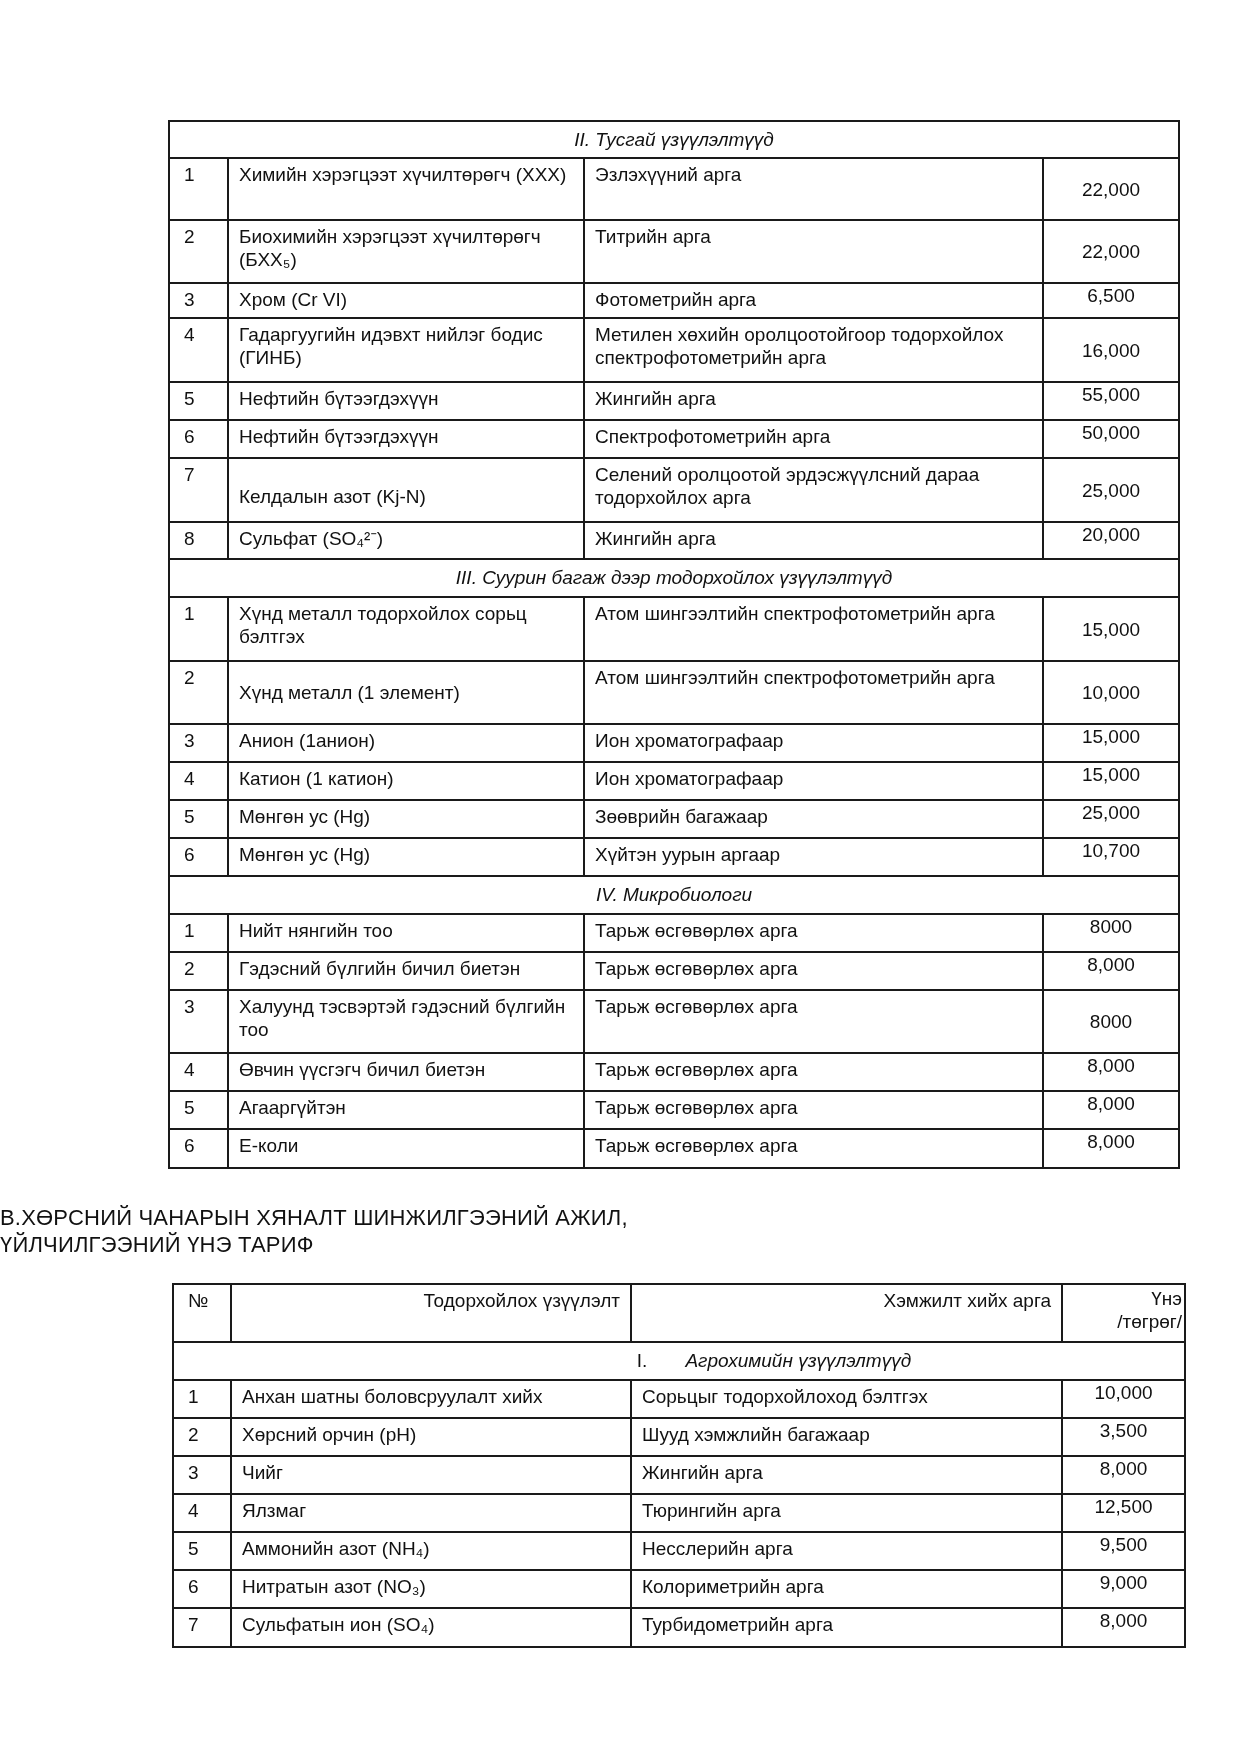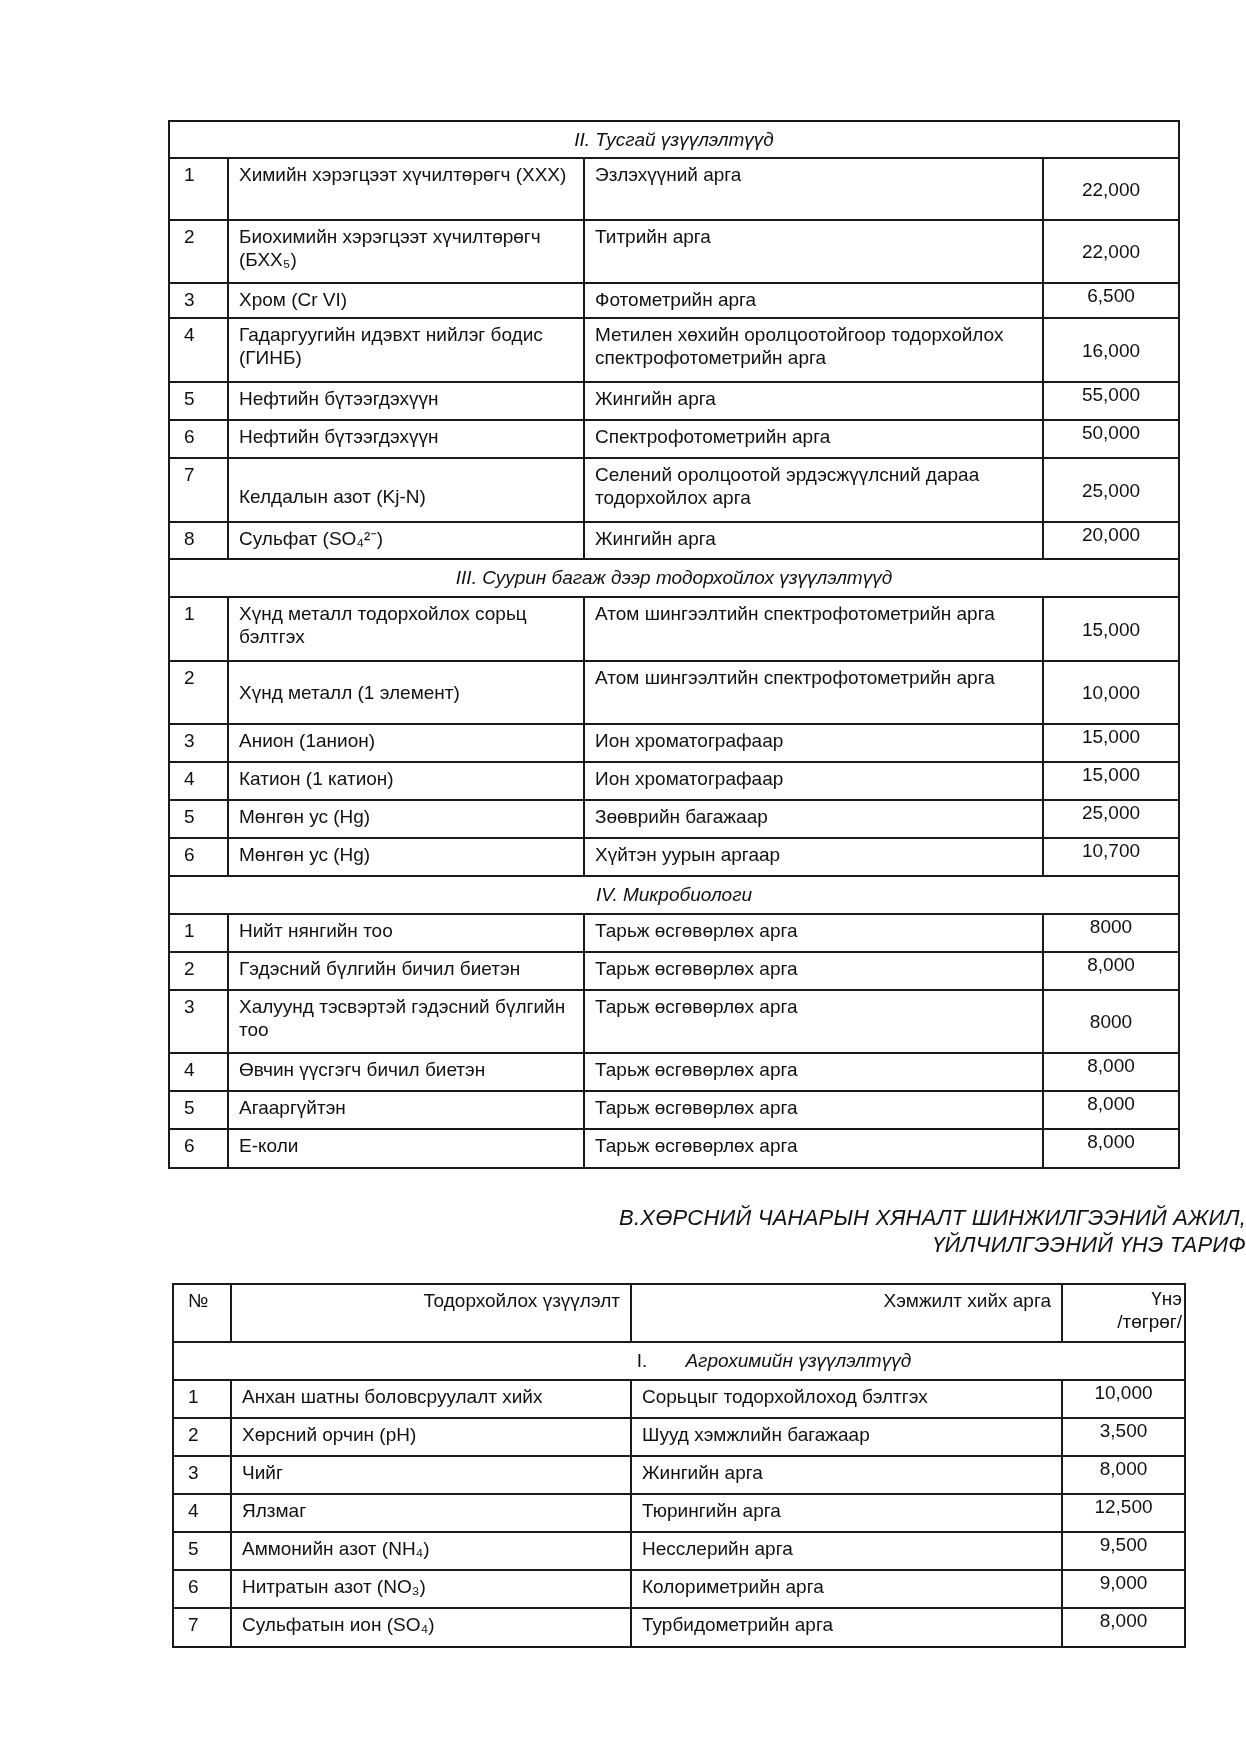--- a/index.html
+++ b/index.html
@@ -9,21 +9,21 @@
   td { border: 2px solid #1a1a1a; vertical-align: top; font-size: 19px;
        line-height: 23px; padding: 4px 10px 0 10px; box-sizing: border-box; }
   td.num { padding-left: 14px; }
   td.price { text-align: center; vertical-align: middle; padding: 0 6px; margin-top: 23px; }
   td.price.top { vertical-align: top; }
   td.section { text-align: center; font-style: italic; padding-top: 6px; }
   td.hdr { text-align: right; }
   #t1 { left: 168px; top: 120px; width: 1010px; }
   #t2 { left: 172px; top: 1283px; width: 1012px; }
   .doc-heading { position: absolute; left: 0; width: 1246px; top: 1204px;
-                 text-align: right; font-size: 22px; line-height: 27px; letter-spacing: 0.2px; font-style: italic; }
+                 text-align: left; font-size: 22px; line-height: 27px; letter-spacing: 0.2px; }
   .sec-roman { display: inline-block; margin-right: 38px; font-style: normal; }
 </style>
 </head>
 <body>
 
 <table id="t1">
   <colgroup>
     <col style="width:59px">
       <col style="width:356px">
       <col style="width:459px">

